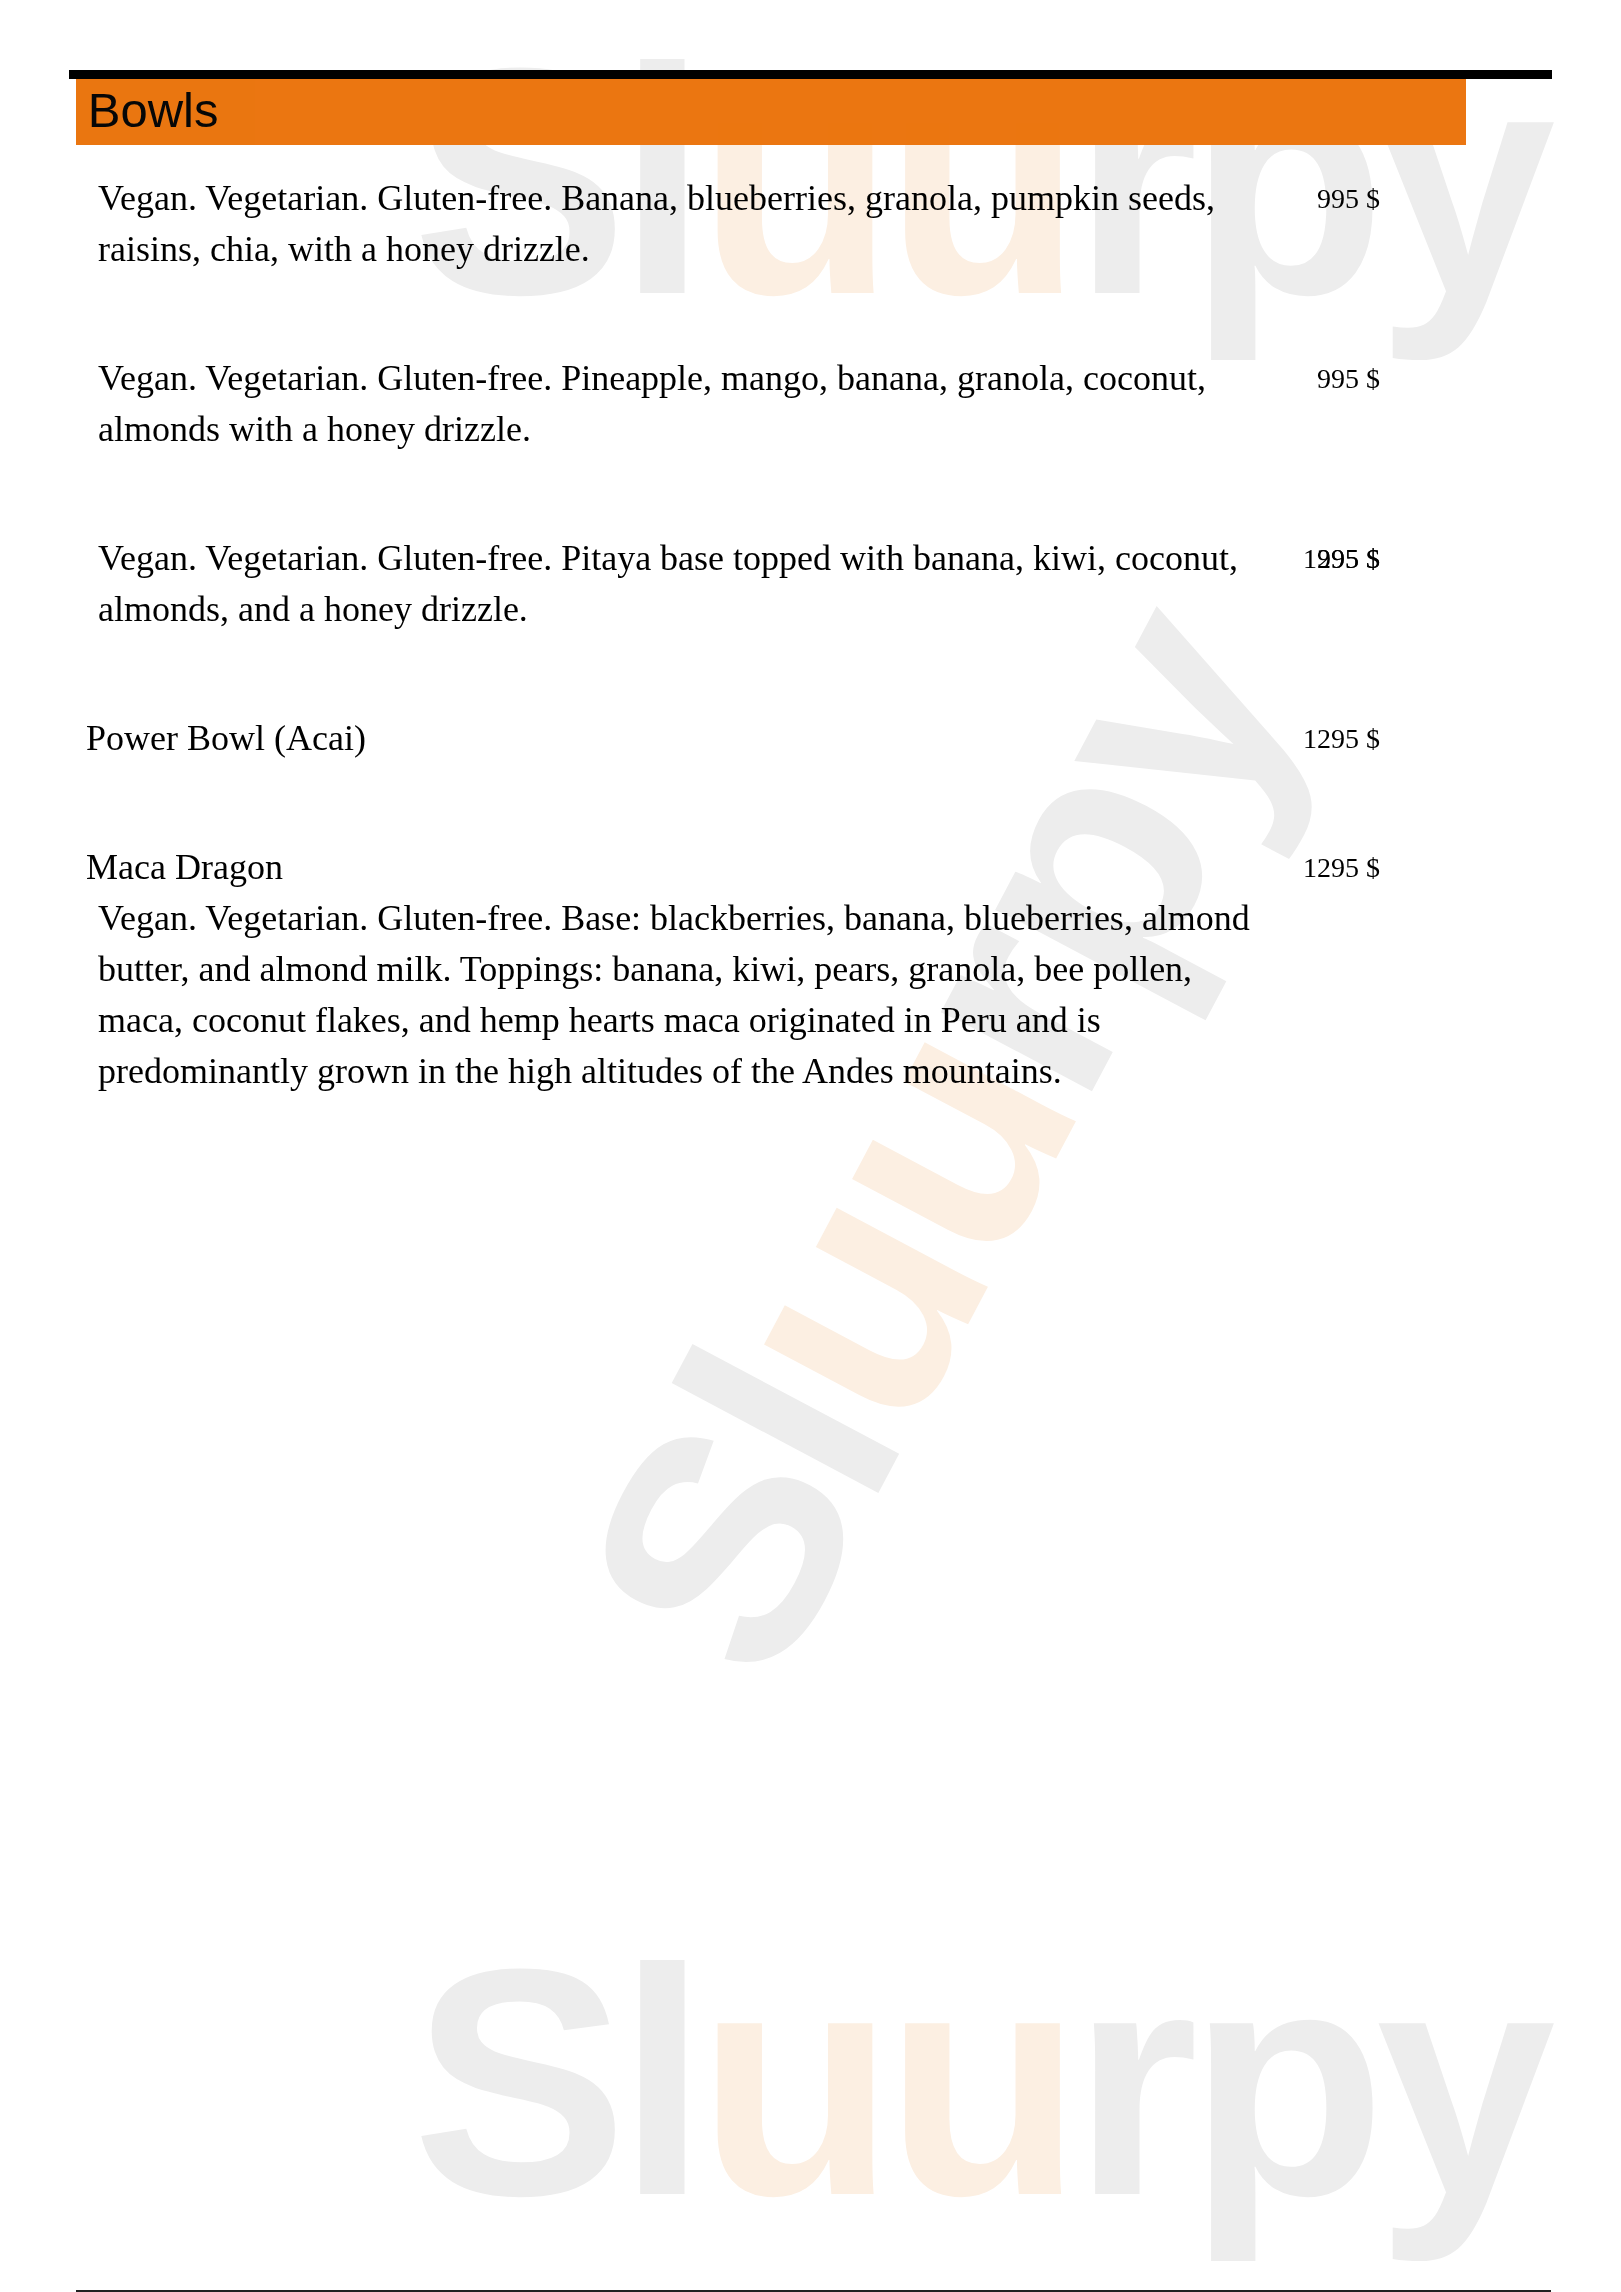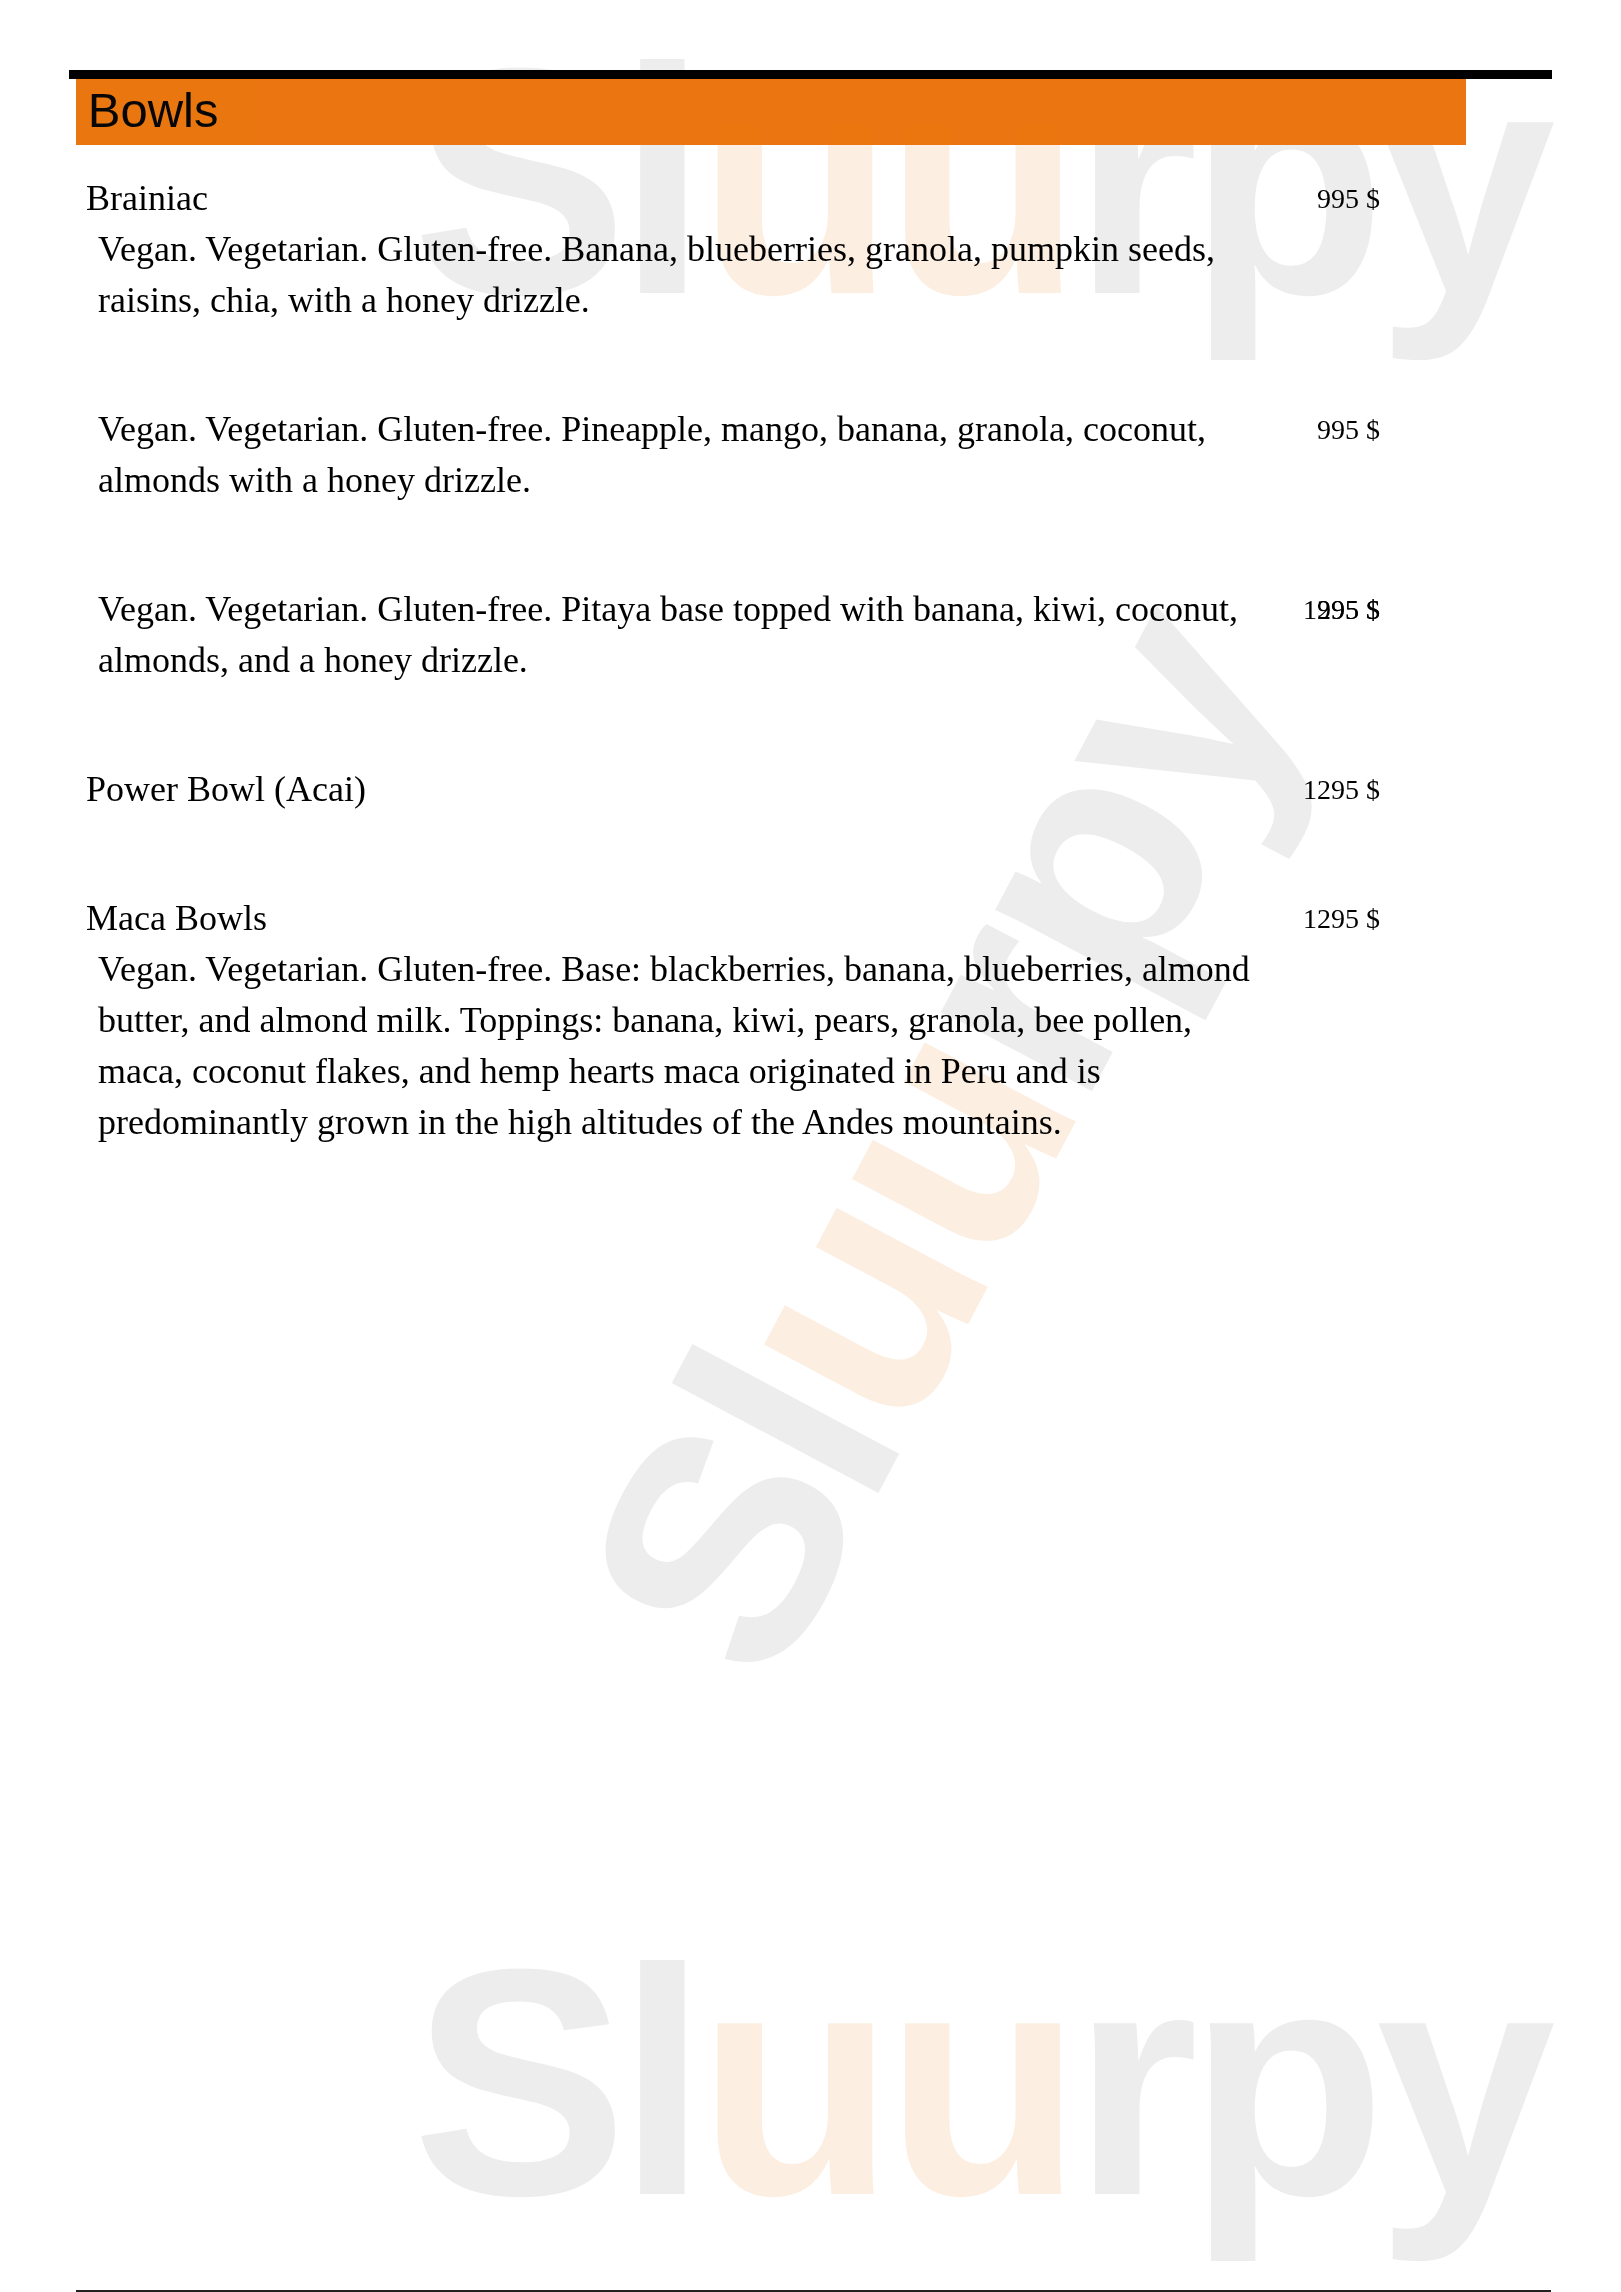--- a/index.html
+++ b/index.html
@@ -34,40 +34,39 @@
 </div>
 
 <div class="top-rule"></div>
 
 <div class="section-header">
   <div class="section-title">Bowls</div>
 </div>
 
 <div class="menu">
   <div class="item">
-    <div class="item-name">Brainiac</div>
     <div class="item-price">995 $</div>
     <div class="item-desc">Vegan. Vegetarian. Gluten-free. Banana, blueberries, granola, pumpkin seeds, raisins, chia, with a honey drizzle.</div>
   </div>
   <div class="item">
     <div class="item-price">995 $</div>
     <div class="item-desc">Vegan. Vegetarian. Gluten-free. Pineapple, mango, banana, granola, coconut, almonds with a honey drizzle.</div>
   </div>
   <div class="item">
     <div class="item-price">995 $</div>
   </div>
   <div class="item">
     <div class="item-price">1295 $</div>
     <div class="item-desc">Vegan. Vegetarian. Gluten-free. Pitaya base topped with banana, kiwi, coconut, almonds, and a honey drizzle.</div>
   </div>
   <div class="item">
     <div class="item-name">Power Bowl (Acai)</div>
     <div class="item-price">1295 $</div>
   </div>
   <div class="item">
-    <div class="item-name">Maca Bowls</div>
+    <div class="item-name">Maca Dragon</div>
     <div class="item-price">1295 $</div>
     <div class="item-desc">Vegan. Vegetarian. Gluten-free. Base: blackberries, banana, blueberries, almond butter, and almond milk. Toppings: banana, kiwi, pears, granola, bee pollen, maca, coconut flakes, and hemp hearts maca originated in Peru and is predominantly grown in the high altitudes of the Andes mountains.</div>
   </div>
 </div>
 
 <div class="bottom-rule"></div>
 
 
 </body></html>

